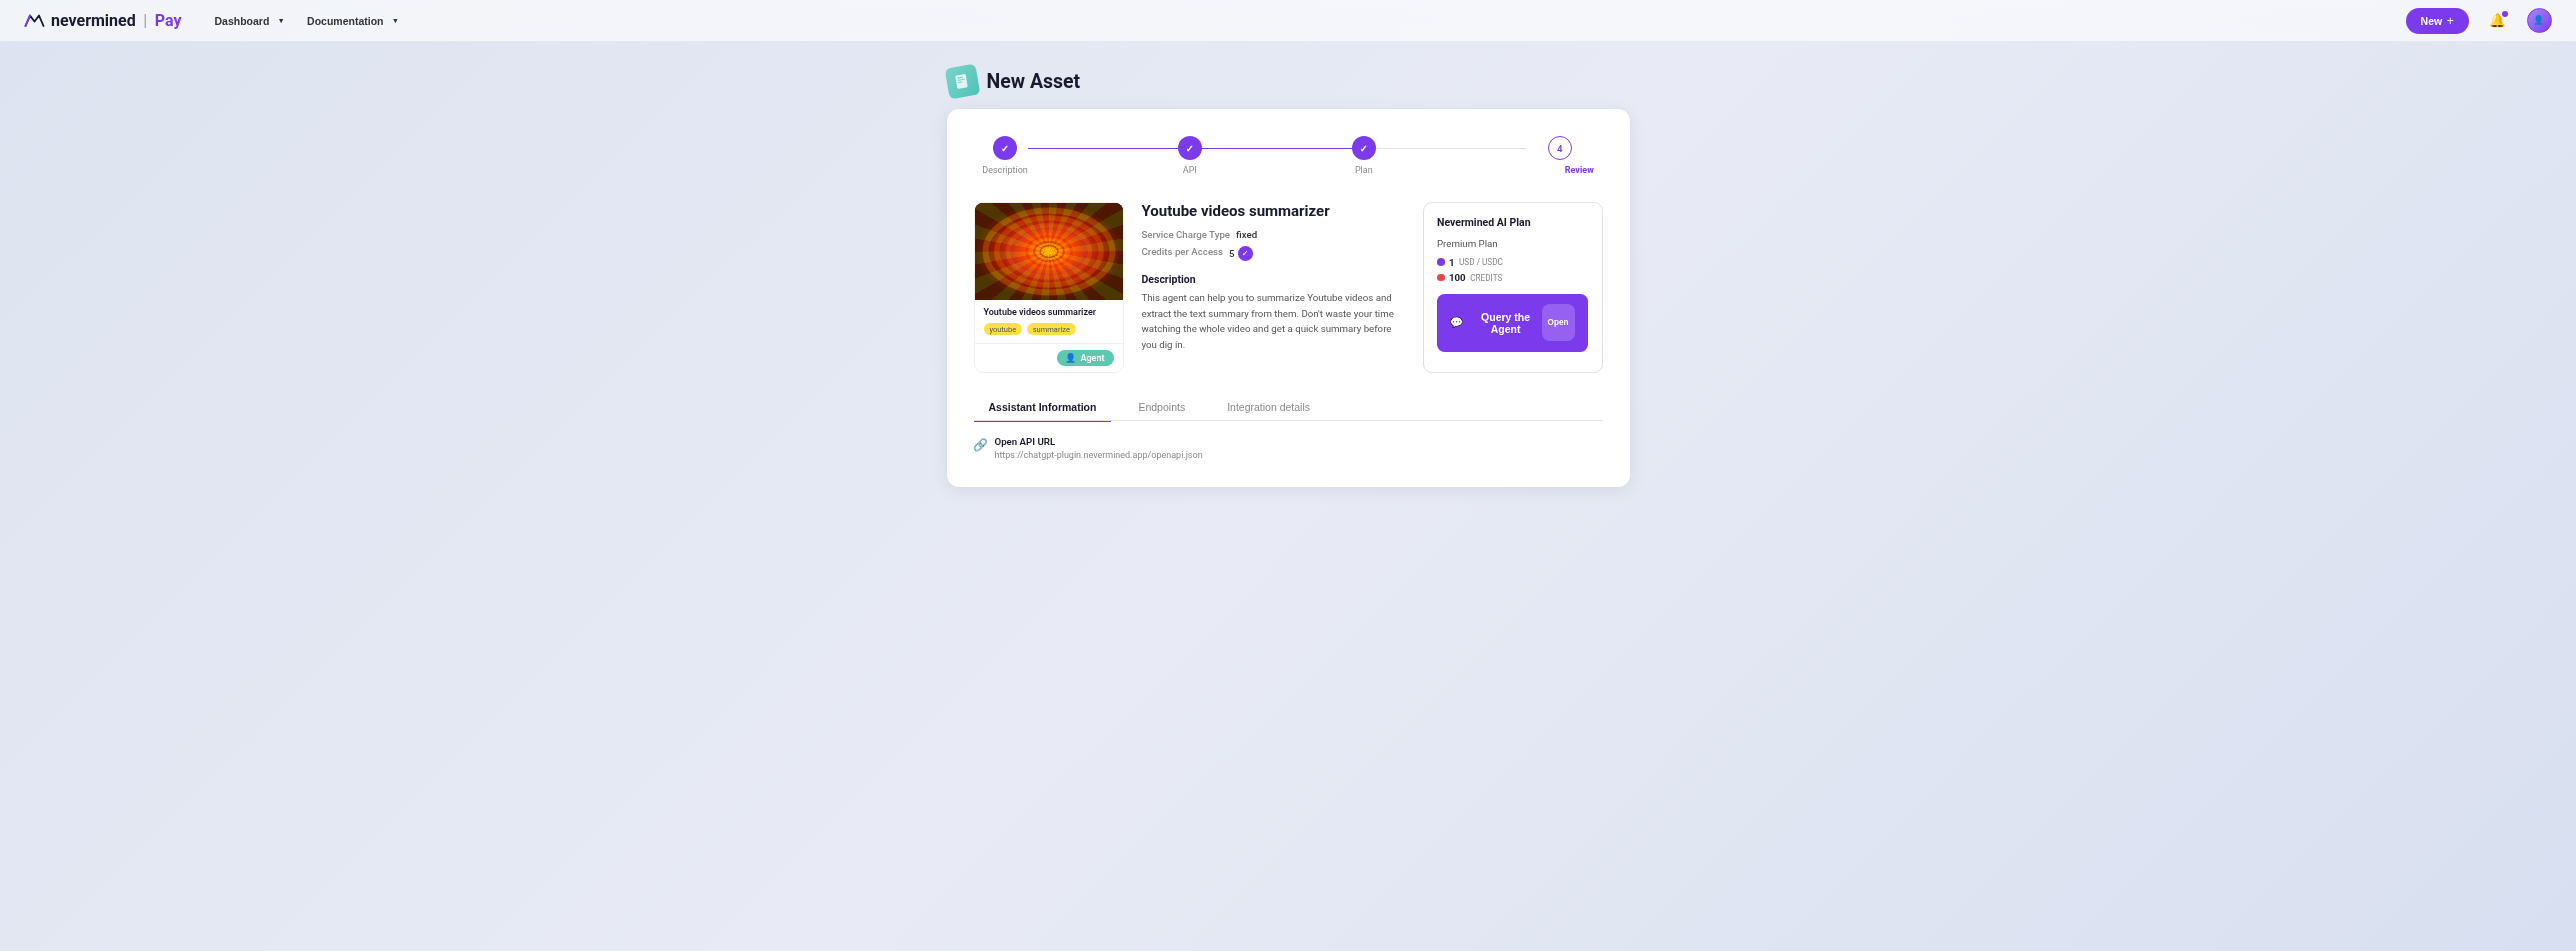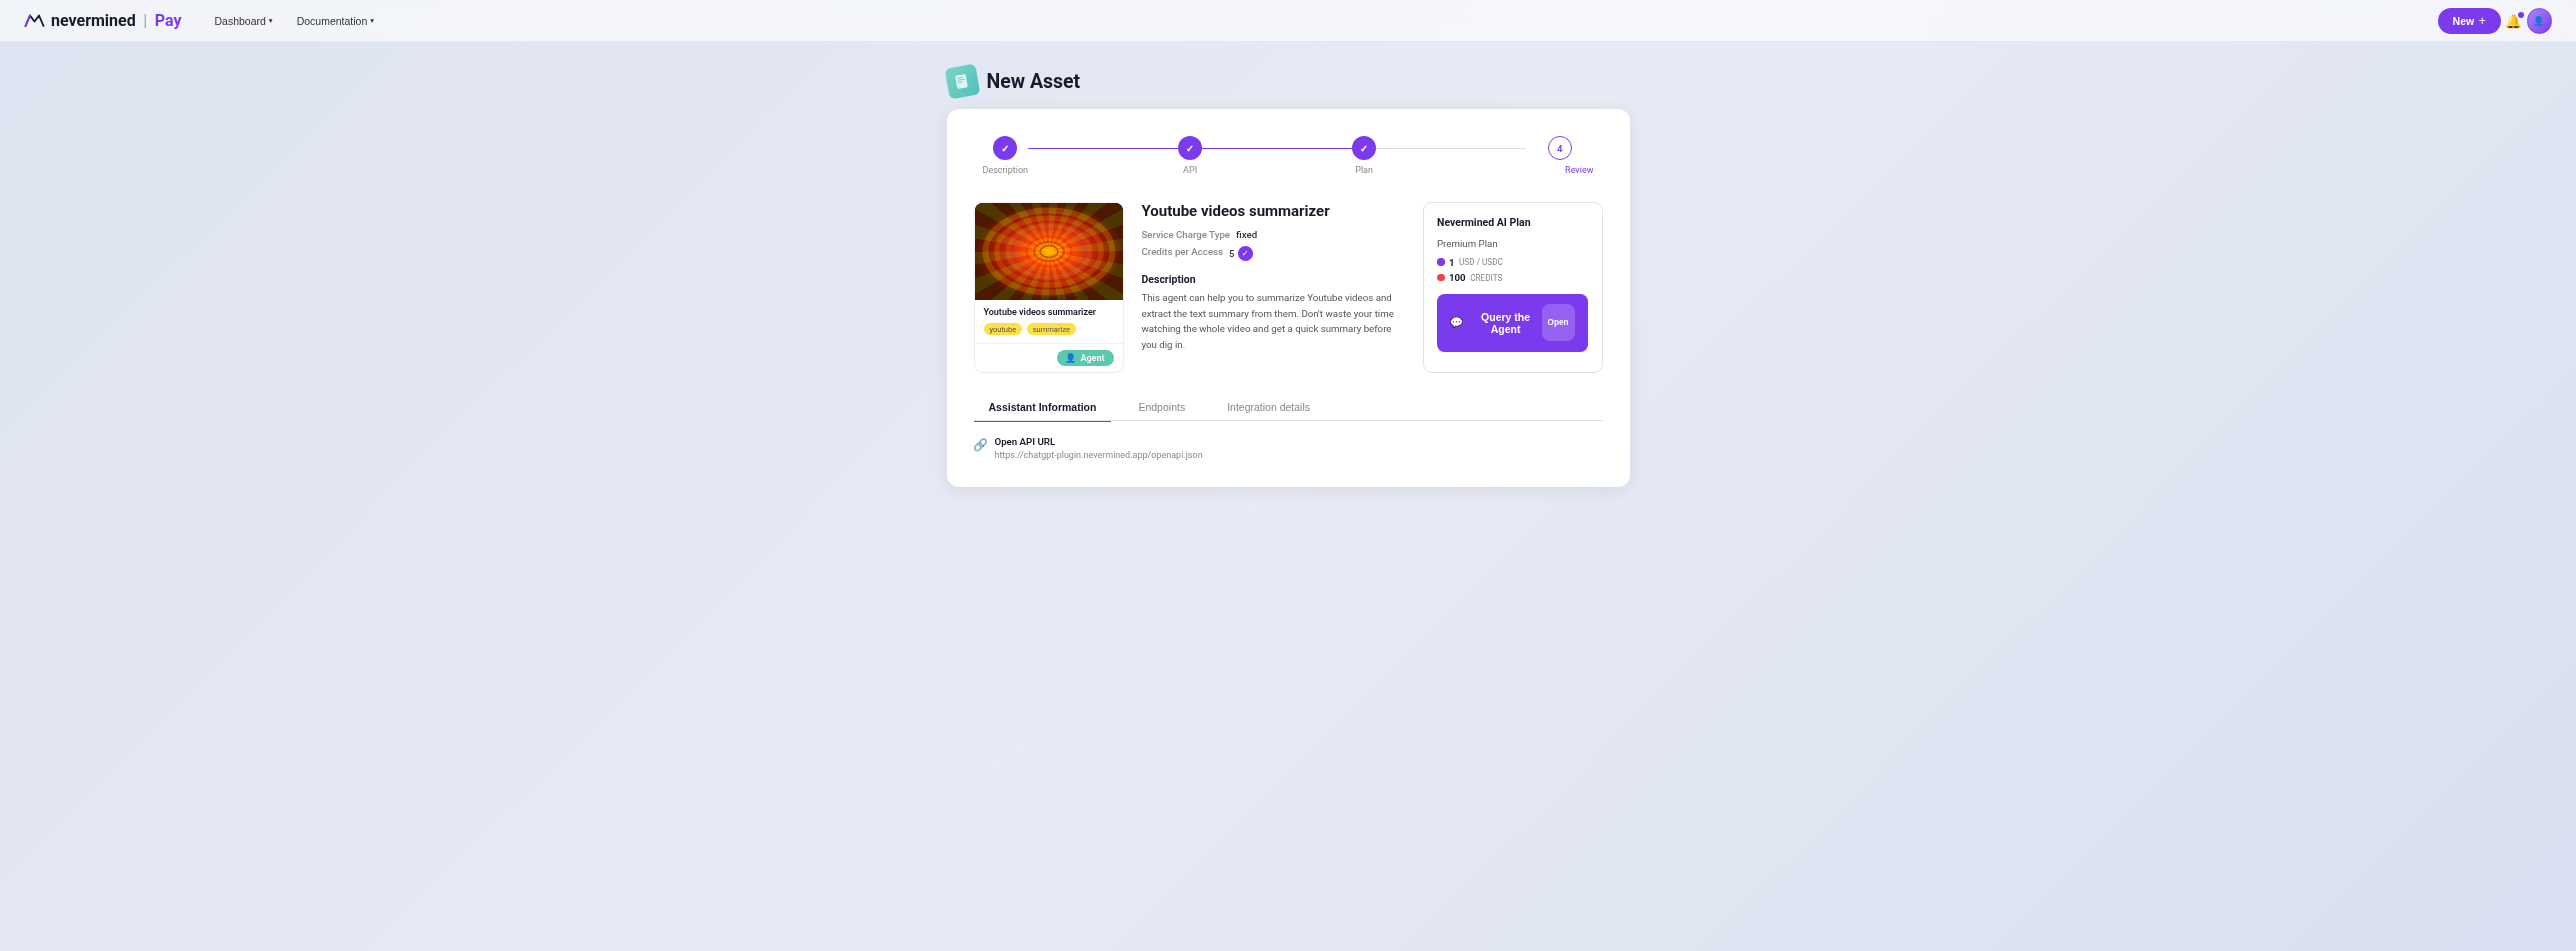--- a/index.html
+++ b/index.html
@@ -34,33 +34,34 @@
       color: #1a1a2e;
     }
     .nav-links {
       display: flex;
       align-items: center;
       gap: 6px;
     }
     .nav-link {
       display: flex;
       align-items: center;
-      gap: 3px;
+      gap: 10px;
       padding: 4.5px 9px;
       border-radius: 4.5px;
       font-size: 10.5px;
       color: #333;
       cursor: pointer;
       background: none;
       border: none;
+      font-weight: bold;
     }
     .nav-right {
       display: flex;
-      align-items: flex-end;
-      gap: 0;
+      align-items: flex-start;
+      gap: 16px;
     }
     .new-btn {
       display: flex;
       align-items: center;
       gap: 4.5px;
       background: #7c3aed;
       color: white;
       border: none;
       border-radius: 15px;
       padding: 6px 15px;
@@ -171,21 +172,21 @@
       background: white;
       border: 1.5px solid #7c3aed;
       color: #7c3aed;
     }
     .step-label {
       font-size: 9px;
       color: #888;
     }
     .step-label.active {
       color: #7c3aed;
-      font-weight: 400;
+      font-weight: 700;
       padding-left: 39px;
     }
     .step-line {
       flex: 1;
       height: 1.5px;
       background: #7c3aed;
       margin-bottom: 13.5px;
       min-width: 60px;
       max-width: 150px;
     }

